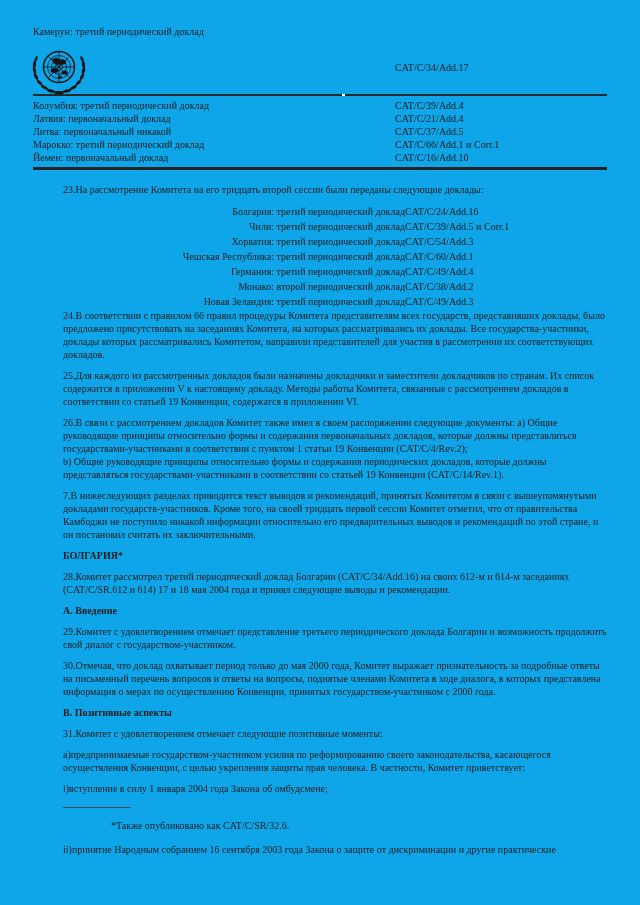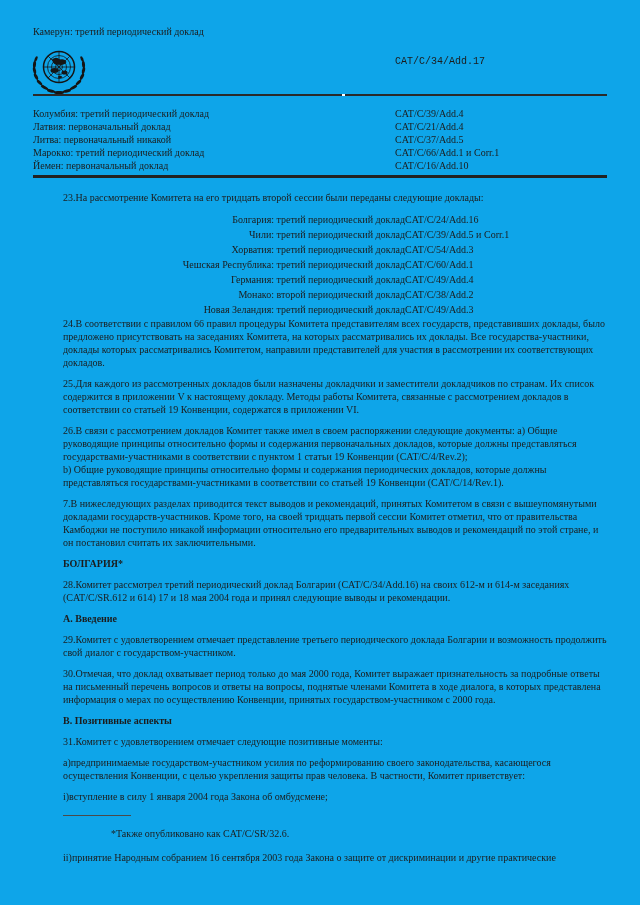--- a/index.html
+++ b/index.html
@@ -10,26 +10,26 @@
     background:#0ea5e9;
     box-sizing:border-box;
     padding:26px 33px 0 33px;
     overflow:hidden;
     font-family:"Liberation Serif","DejaVu Serif",serif;
     color:#1c1c1c;
   }
   .top-note{font-size:10px;line-height:12px;height:12px;}
   .masthead{position:relative;height:56px;}
   .emblem{position:absolute;left:-3px;top:8px;width:58px;height:50px;}
-  .doc-symbol{position:absolute;left:362px;top:18px;font-size:10px;line-height:12px;font-family:Liberation Mono, monospace;}
+  .doc-symbol{position:absolute;left:362px;top:24px;font-size:10px;line-height:12px;}
   .rule-top{display:flex;height:2px;}
   .rule-top .seg1{width:309px;height:2px;background:#2a2a2a;}
   .rule-top .gap{width:3px;height:2px;background:#fff;}
   .rule-top .seg2{flex:1;height:2px;background:#2a2a2a;}
-  .header-table{margin-top:11px;font-size:10px;line-height:13px;font-family:Liberation Serif, serif;}
+  .header-table{margin-top:3px;font-size:10px;line-height:13px;font-family:Liberation Serif, serif;}
   .ht-row{display:flex;}
   .ht-row .lbl{width:362px;}
   .ht-row .code{flex:1;}
   .rule-bottom{height:3px;background:#222;margin-top:3px;}
   .content{margin-left:30px;font-size:10px;line-height:13px;}
   .content p{margin:8px 0 0 0;}
   .content p.first{margin-top:13px;}
   .content p.mt0{margin-top:0;}
   .content p.heading{font-weight:bold;}
   .doc-list{margin-top:8px;}

